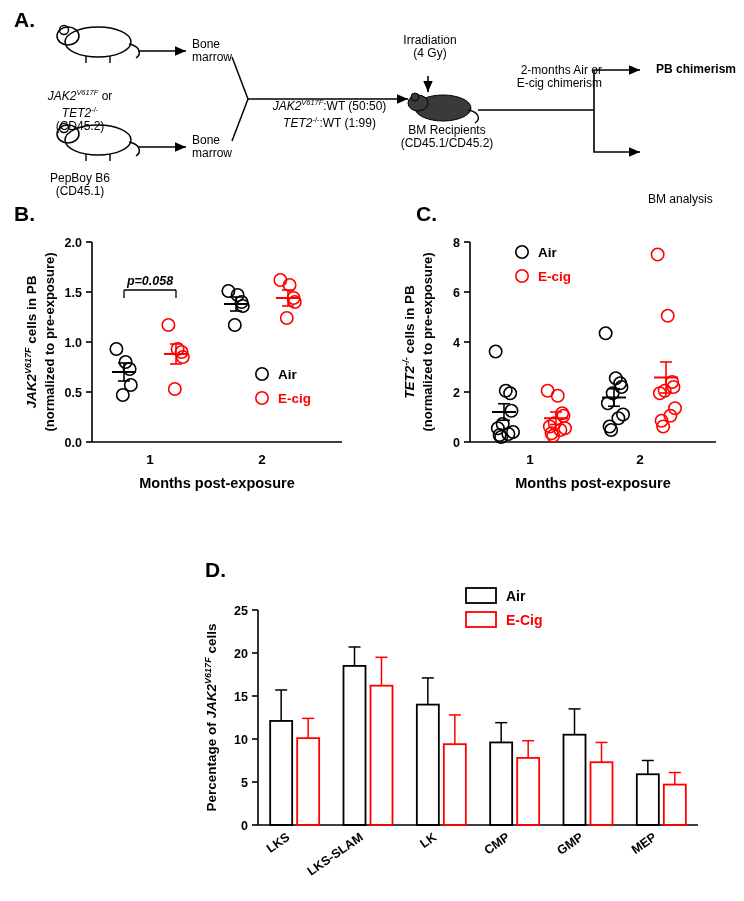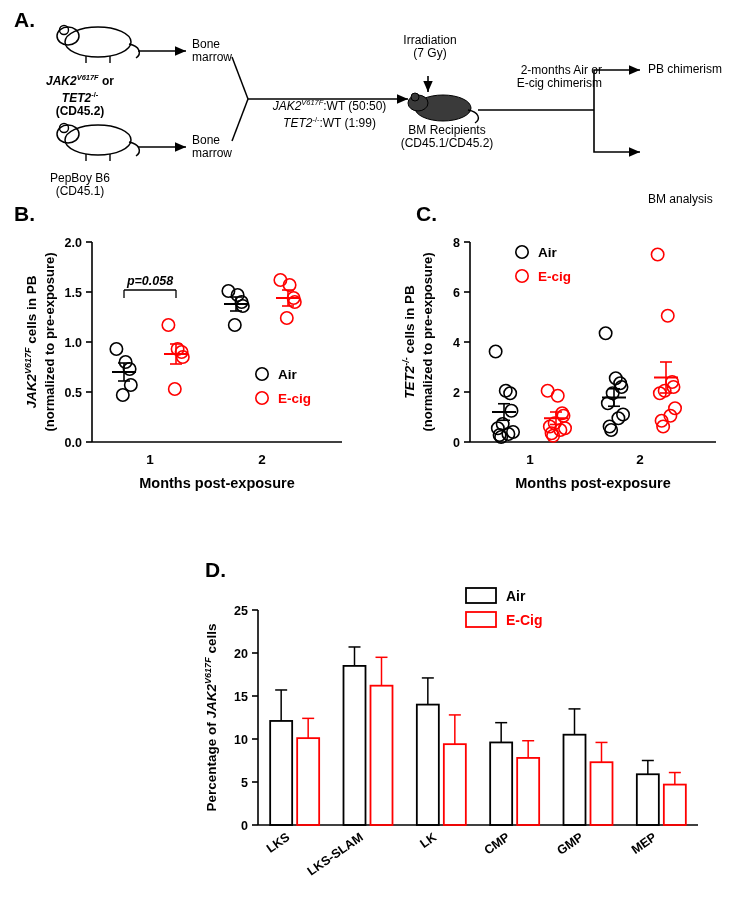--- a/index.html
+++ b/index.html
@@ -83,21 +83,21 @@
     </g>
 
     <g>
       <ellipse cx="443" cy="108" rx="28" ry="13" fill="#3a3a3a" stroke="#000" stroke-width="1"></ellipse>
       <ellipse cx="418" cy="103" rx="10" ry="8" fill="#3a3a3a" stroke="#000" stroke-width="1"></ellipse>
       <circle cx="415" cy="97" r="4" fill="#3a3a3a" stroke="#000" stroke-width="1"></circle>
       <path d="M468,110 C479,112 481,119 475,123" fill="none" stroke="#000" stroke-width="1.4"></path>
     </g>
   </svg>
 
-  <div class="lbl" style="left:20px; top:71px; width:120px;font-weight:bold;">
+  <div class="lbl" style="left:20px; top:86px; width:120px;">
     <span class="ital">JAK2</span><sup>V617F</sup><span> or</span><br>
     <span class="ital">TET2</span><span class="supn">-/-</span><br>
     <span>(CD45.2)</span>
   </div>
 
   <div class="lbl" style="left:20px; top:172px; width:120px;">
     <span>PepBoy B6</span><br>
     <span>(CD45.1)</span>
   </div>
 
@@ -108,34 +108,34 @@
     Bone<br>marrow
   </div>
 
   <div class="lbl" style="left:247px; top:96px; width:165px; text-align:center;">
     <span class="ital">JAK2</span><sup>V617F</sup><span>:WT (50:50)</span><br>
     <span class="ital">TET2</span><span class="supn">-/-</span><span>:WT (1:99)</span>
   </div>
 
   <div class="lbl" style="left:382px; top:34px; width:96px;">
     <span>Irradiation</span><br>
-    <span>(7 Gy)</span>
+    <span>(4 Gy)</span>
   </div>
 
   <div class="lbl" style="left:372px; top:124px; width:150px;">
     <span>BM Recipients</span><br>
     <span>(CD45.1/CD45.2)</span>
   </div>
 
   <div class="lbl" style="left:482px; top:64px; width:120px;text-align:right;">
     <span>2-months Air or</span><br>
     <span>E-cig chimerism</span>
   </div>
 
-  <div class="lbl" style="left:648px; top:63px; width:96px; text-align:left;">
+  <div class="lbl" style="left:648px; top:63px; width:96px; text-align:center;font-weight:bold;">
     <span>PB chimerism</span>
   </div>
   <div class="lbl" style="left:648px; top:145px; width:96px; text-align:left;margin-top:48px;">
     <span>BM analysis</span>
   </div>
 </div>
 
 <div class="panel-letter" style="left:14px; top:202px;">B.</div>
 <div class="chart" id="chartB" style="left:0px; top:222px; width:372px; height:300px;">
   <svg width="372" height="300">

